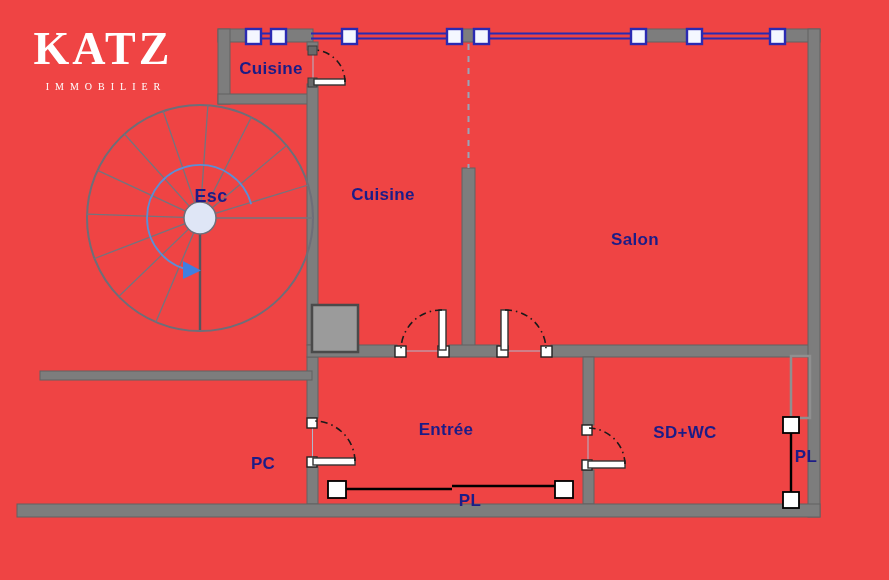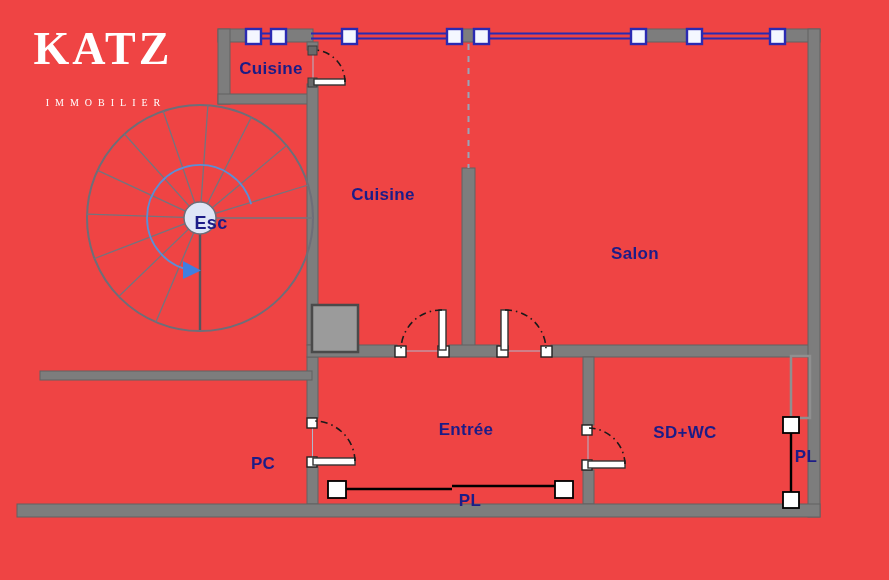--- a/index.html
+++ b/index.html
@@ -12,33 +12,33 @@
   }
   #plan-svg{position:absolute;left:0;top:0;}
   .room-lbl{
     position:absolute;
     transform:translate(-50%,-50%);
     font:bold 17px "Liberation Sans", sans-serif;
     color:#1c1c87;
     letter-spacing:.3px;
     white-space:nowrap;
   }
-  .lbl-esc{font-size:18px;margin-top:27px;}
+  .lbl-esc{font-size:18px;}
   #brand{
     position:absolute;left:28px;top:26px;width:150px;
     text-align:center;color:#ffffff;
   }
   #brand .name{
     font-family:"Liberation Serif", serif;
     font-weight:bold;
     font-size:46px;line-height:46px;
     letter-spacing:3px;
   }
   #brand .tagline{
-    margin-top:25px;
+    margin-top:9px;
     font-family:"Liberation Serif", serif;
     font-size:10px;
     letter-spacing:6px;
     text-indent:6px;
   }
 </style>
 </head>
 <body>
 
 <div id="stage">
@@ -184,21 +184,21 @@
     </g>
   </svg>
 
   <div id="brand">
     <div class="name">KATZ</div>
     <div class="tagline">IMMOBILIER</div>
   </div>
 
   <div class="room-lbl" style="left:271px;top:69px">Cuisine</div>
   <div class="room-lbl" style="left:383px;top:195px">Cuisine</div>
-  <div class="room-lbl" style="left:635px;top:254px">Salon</div>
+  <div class="room-lbl" style="left:635px;top:240px">Salon</div>
   <div class="room-lbl lbl-esc" style="left:211px;top:196px">Esc</div>
   <div class="room-lbl" style="left:263px;top:464px">PC</div>
-  <div class="room-lbl" style="left:466px;top:430px">Entrée</div>
+  <div class="room-lbl" style="left:446px;top:430px">Entrée</div>
   <div class="room-lbl" style="left:685px;top:433px">SD+WC</div>
   <div class="room-lbl" style="left:470px;top:501px">PL</div>
   <div class="room-lbl" style="left:806px;top:457px">PL</div>
 
 </div>
 
 </body></html>

